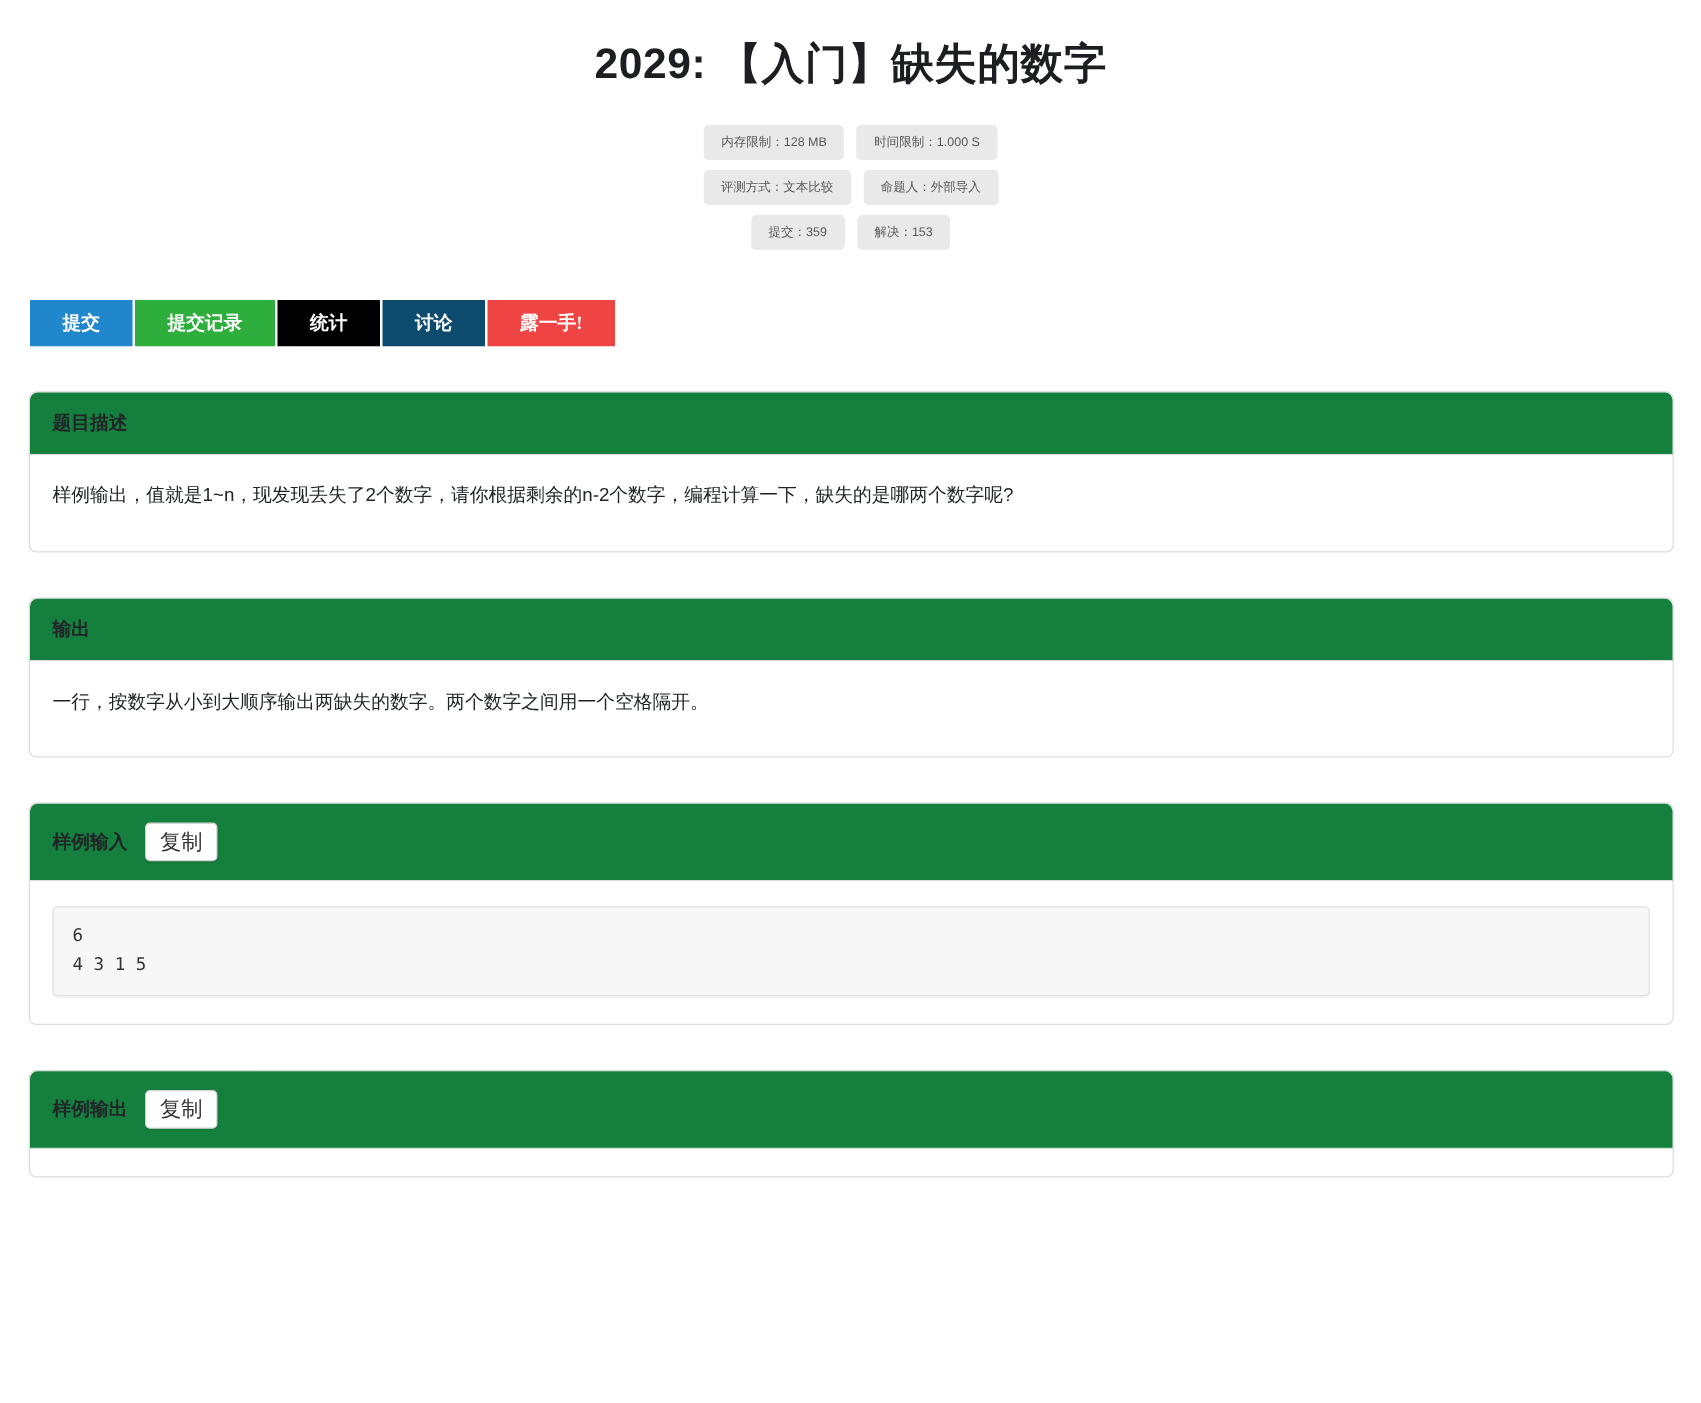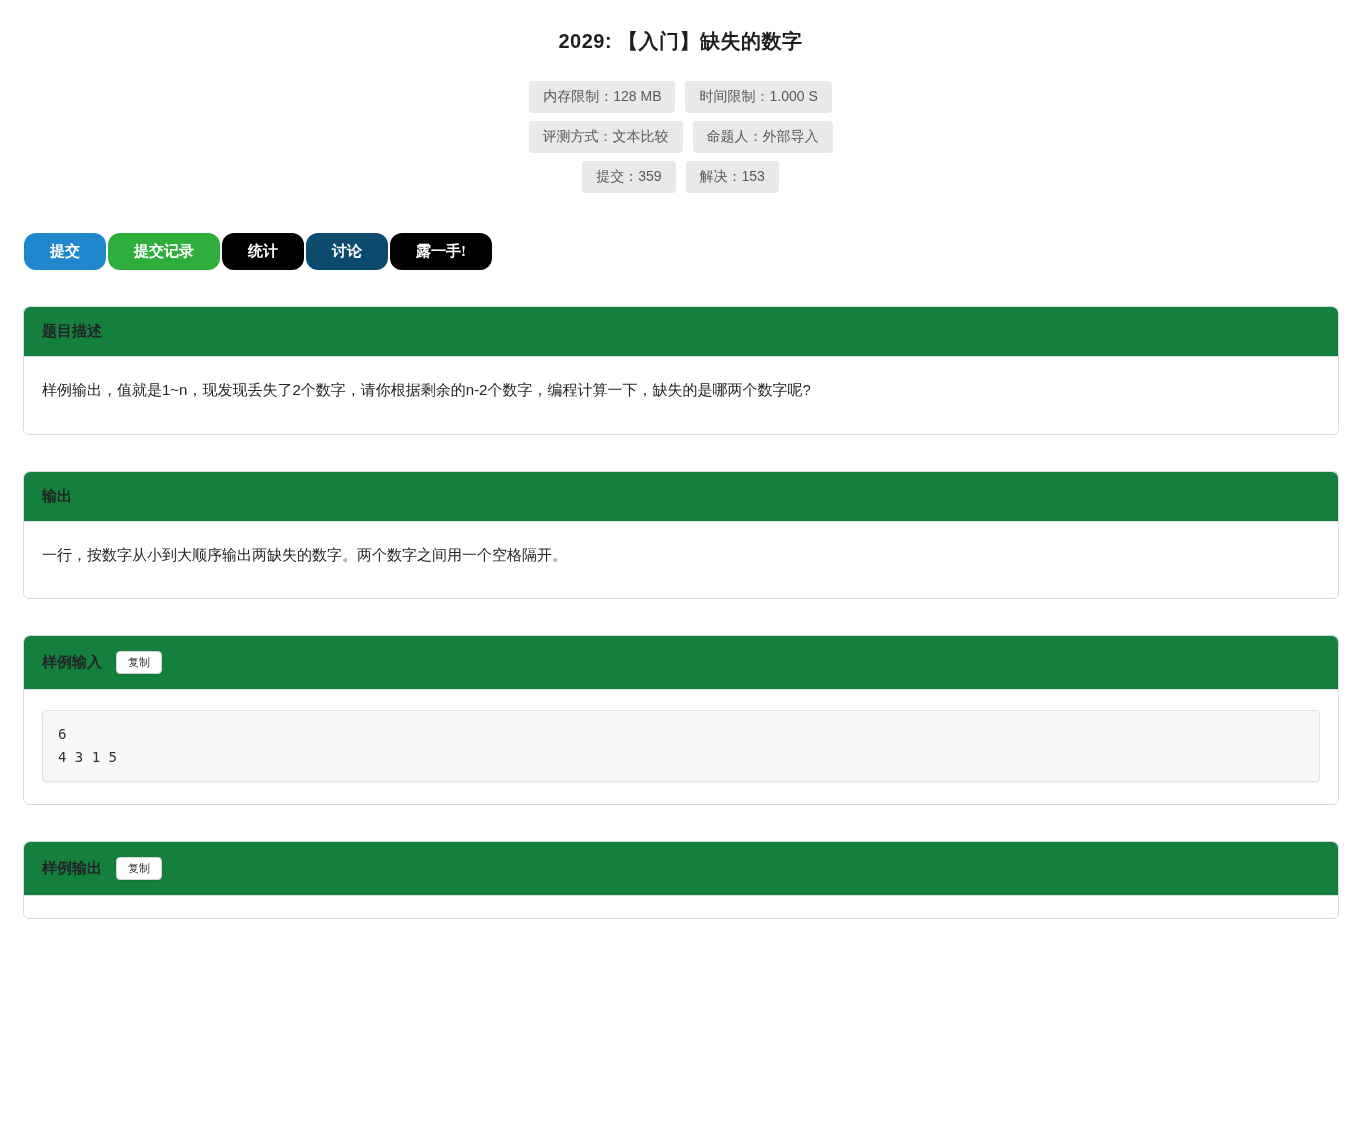--- a/index.html
+++ b/index.html
@@ -7,54 +7,54 @@
     background: #ffffff;
     font-family: "Liberation Sans", "DejaVu Sans", sans-serif;
     color: #212529;
     width: 1361px;
   }
   .page { width: 1361px; min-height: 1122px; padding-bottom: 24px; }
 
   
   .page-title {
     text-align: center;
-    font-size: 20px;
+    font-size: 34px;
     font-weight: bold;
     color: #1c1e21;
     padding-top: 28px;
     letter-spacing: 0.5px;
   }
   .badge-rows { margin-top: 26px; }
   .badge-row {
     display: flex;
     justify-content: center;
     gap: 10px;
     margin-bottom: 8px;
   }
   .badge {
     background: #e9e9e9;
     color: #595959;
-    font-size: 14px;
+    font-size: 10px;
     padding: 7px 14px;
     border-radius: 4px;
     white-space: nowrap;
   }
 
   
   .tabs {
     display: flex;
     gap: 2px;
     margin: 40px 0 0 24px;
   }
   .tab {
     color: #ffffff;
     font-size: 15px;
     font-weight: bold;
     padding: 9px 26px;
-    border-radius: 12px;
+    border-radius: 0;
     border: none;
     cursor: pointer;
     white-space: nowrap;
     font-family: inherit;
   }
 
   
   .card {
     margin: 36px 22px 0 23px;
     border: 1px solid #d9dcdf;
@@ -79,21 +79,21 @@
     border-radius: 0 0 6px 6px;
   }
   .card-body p { margin: 16px 0; line-height: 1.5; }
 
   .copy-btn {
     margin-left: 14px;
     background: #ffffff;
     border: 1px solid #d4d4d4;
     border-radius: 4px;
     box-shadow: 0 1px 2px rgba(0,0,0,0.10);
-    font-size: 11px;
+    font-size: 17px;
     font-weight: normal;
     color: #333333;
     padding: 3px 11px;
     cursor: pointer;
     font-family: inherit;
   }
 
   pre.sample-box {
     margin: 14px 0 6px 0;
     background: #f7f7f7;
@@ -128,21 +128,21 @@
       <span class="badge">提交：359</span>
       <span class="badge">解决：153</span>
     </div>
   </div>
 
   <div class="tabs">
     <button class="tab" style="background: rgb(33, 135, 205);">提交</button>
     <button class="tab" style="background: rgb(46, 174, 60);">提交记录</button>
     <button class="tab" style="background: #000000;">统计</button>
     <button class="tab" style="background: #0c4a6e;">讨论</button>
-    <button class="tab" style="background: #000000; font-family: Liberation Serif, serif;">露一手!</button>
+    <button class="tab" style="background: #ef4444; font-family: Liberation Serif, serif;">露一手!</button>
   </div>
 
   <div class="card">
     <div class="card-header">
       <span>题目描述</span>
     </div>
     <div class="card-body">
       <p>样例输出，值就是1~n，现发现丢失了2个数字，请你根据剩余的n-2个数字，编程计算一下，缺失的是哪两个数字呢?</p>
     </div>
   </div>

